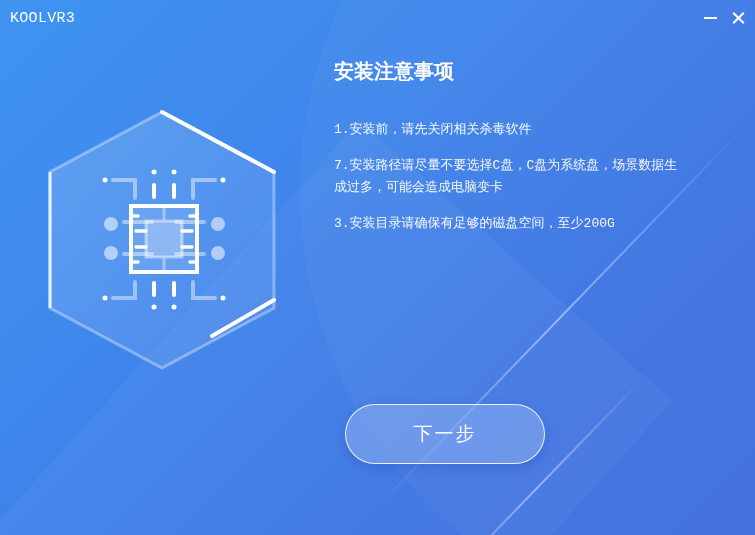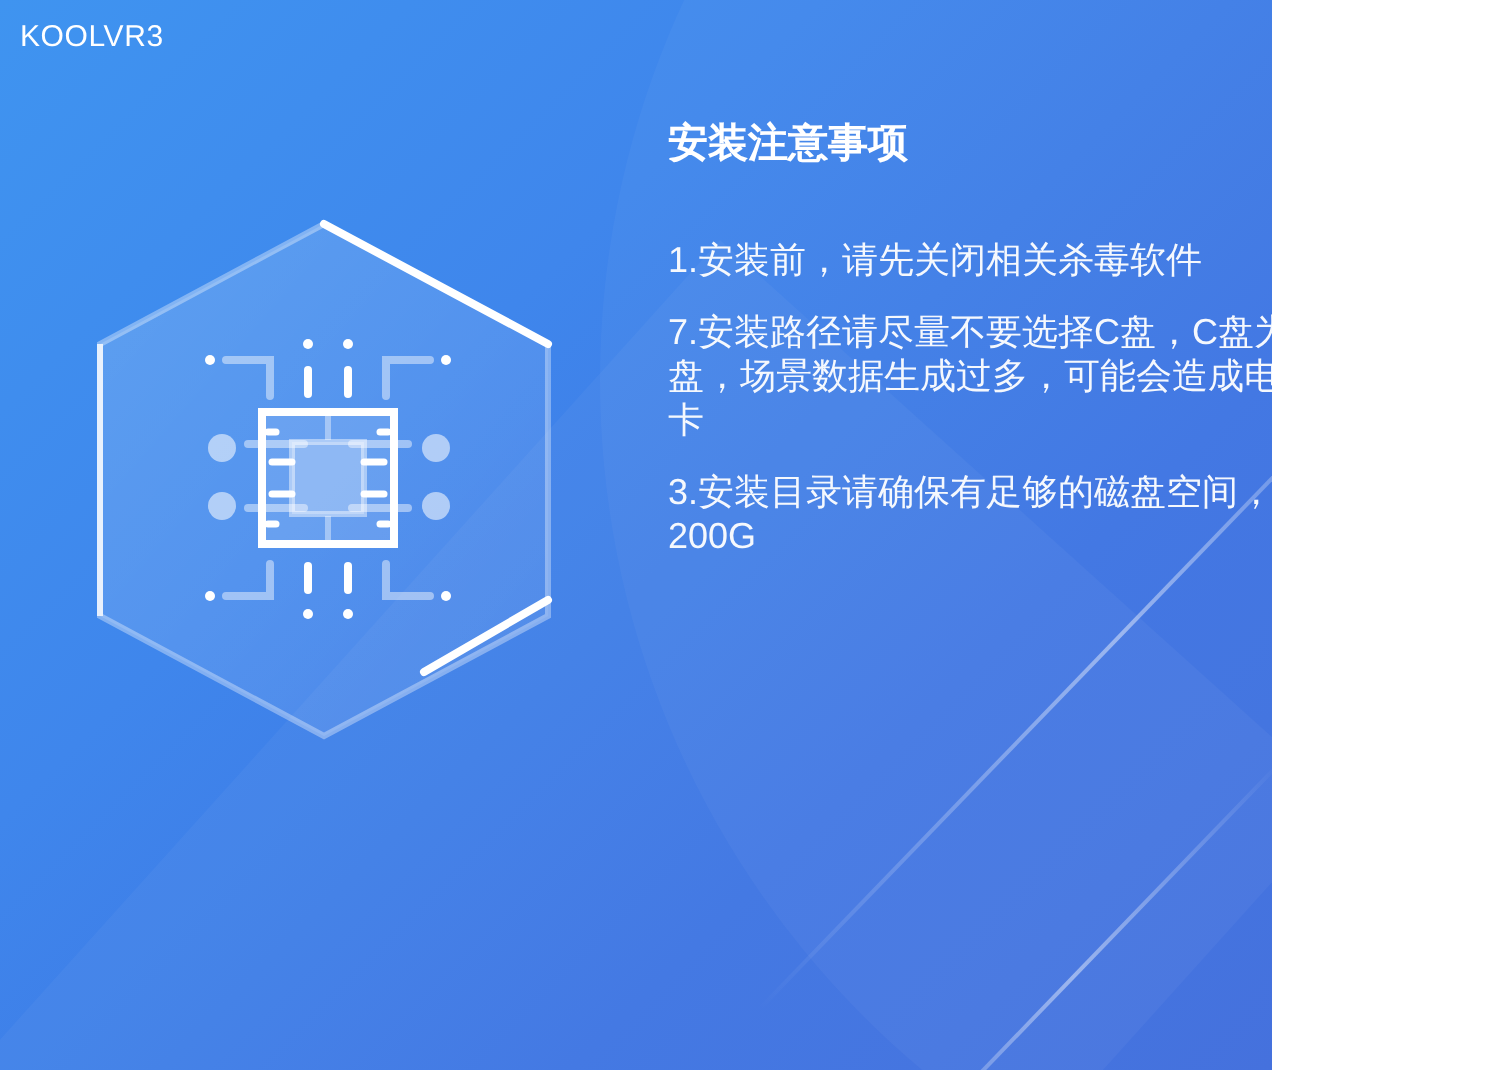--- a/index.html
+++ b/index.html
@@ -1,19 +1,20 @@
 <!DOCTYPE html>
 <html><head>
 <meta charset="utf-8">
 <style>
   html, body { margin:0; padding:0; }
   body { width:755px; height:535px; overflow:hidden; font-family:"Liberation Sans","DejaVu Sans",sans-serif; }
   .window {
-    position:relative; width:636px; height:535px; overflow:hidden;
+    position:relative; width:755px; height:535px; overflow:hidden;
     background: linear-gradient(135deg, #3f94f0 0%, #3f86ec 35%, #3d74e2 70%, #3f6cdc 100%);
+    font-family: Liberation Mono, monospace;
   }
   .deco1 {
     position:absolute; left:300px; top:-260px; width:900px; height:900px; border-radius:50%;
     background: rgba(255,255,255,0.035);
   }
   .deco-line {
     position:absolute; width:2px; height:520px; background: linear-gradient(180deg, rgba(255,255,255,0.0), rgba(255,255,255,0.45), rgba(255,255,255,0.0));
     transform-origin: top left;
   }
   .deco-band {
@@ -24,21 +25,21 @@
   .win-btn { position:absolute; top:6px; width:22px; height:22px; cursor:pointer; }
   .min-btn { left:699px; }
   .min-btn::after { content:""; position:absolute; left:5px; top:11px; width:13px; height:2px; background:#fff; }
   .close-btn { left:728px; }
   .close-btn::before, .close-btn::after { content:""; position:absolute; left:3px; top:11px; width:15px; height:2px; background:#fff; }
   .close-btn::before { transform: rotate(45deg); }
   .close-btn::after { transform: rotate(-45deg); }
   .illustration { position:absolute; left:40px; top:100px; width:250px; height:280px; }
   .content { position:absolute; left:334px; top:58px; width:350px; color:#fff; }
   .heading { font-size:20px; font-weight:bold; margin:0 0 34px 0; }
-  .note { font-size:18px; line-height:22px; margin:0 0 14px 0; opacity:0.95; }
+  .note { font-size:13px; line-height:22px; margin:0 0 14px 0; opacity:0.95; }
   .next-btn {
     position:absolute; left:345px; top:404px; width:198px; height:58px;
     border:1px solid rgba(255,255,255,0.85); border-radius:30px;
     background: rgba(140,175,240,0.55);
     color:#fff; font-size:19px; display:flex; align-items:center; justify-content:center;
     box-shadow: 0 4px 12px rgba(30,60,160,0.25); cursor:pointer; letter-spacing:2px;
   }
 </style>
 </head>
 <body>
@@ -119,13 +120,14 @@
     </g>
   </svg>
 
   <div class="content">
     <p class="heading">安装注意事项</p>
     <p class="note">1.安装前，请先关闭相关杀毒软件</p>
     <p class="note">7.安装路径请尽量不要选择C盘，C盘为系统盘，场景数据生成过多，可能会造成电脑变卡</p>
     <p class="note">3.安装目录请确保有足够的磁盘空间，至少200G</p>
   </div>
 
+  <div class="next-btn">下一步</div>
 </div>
 
 </body></html>

